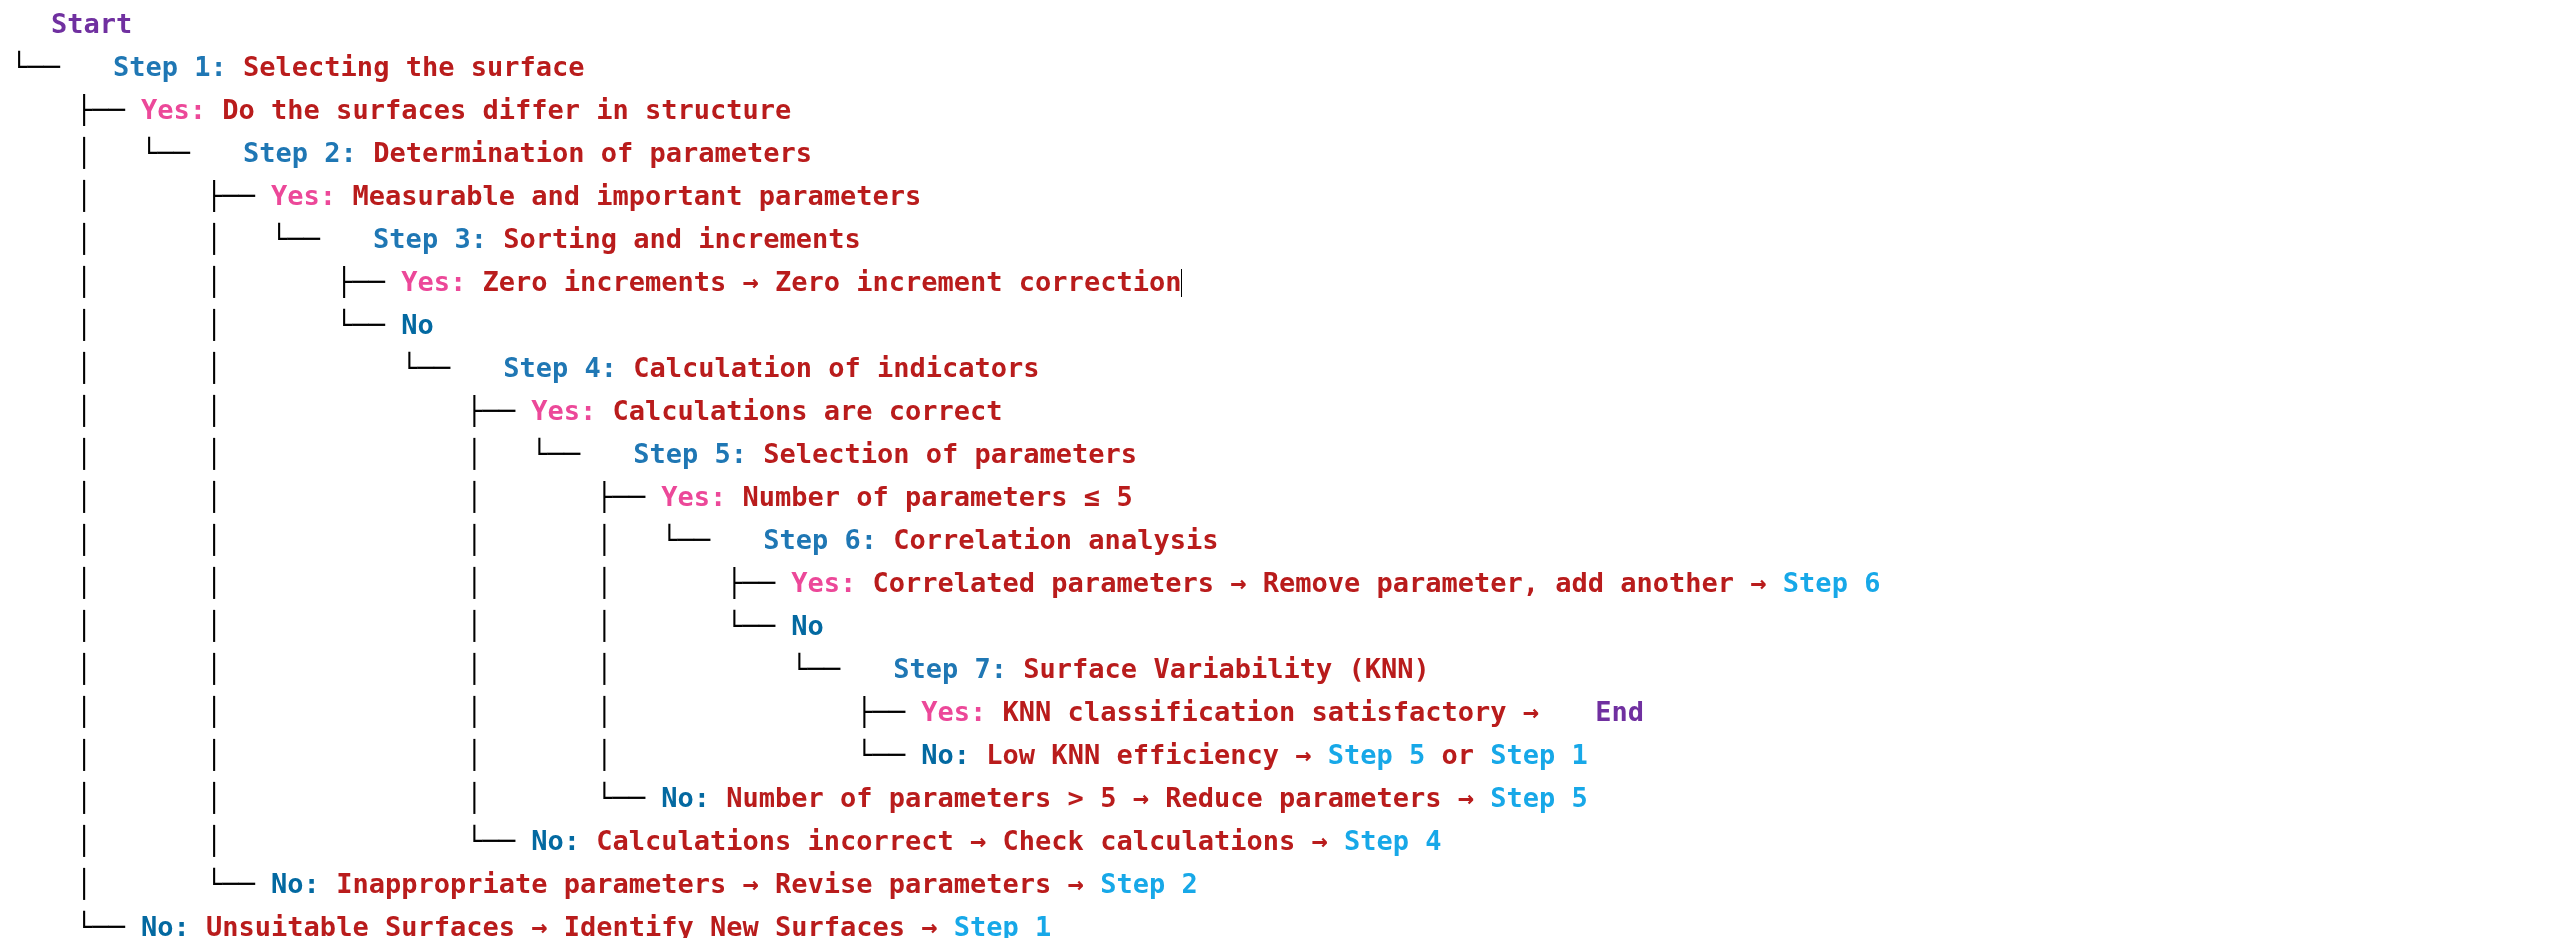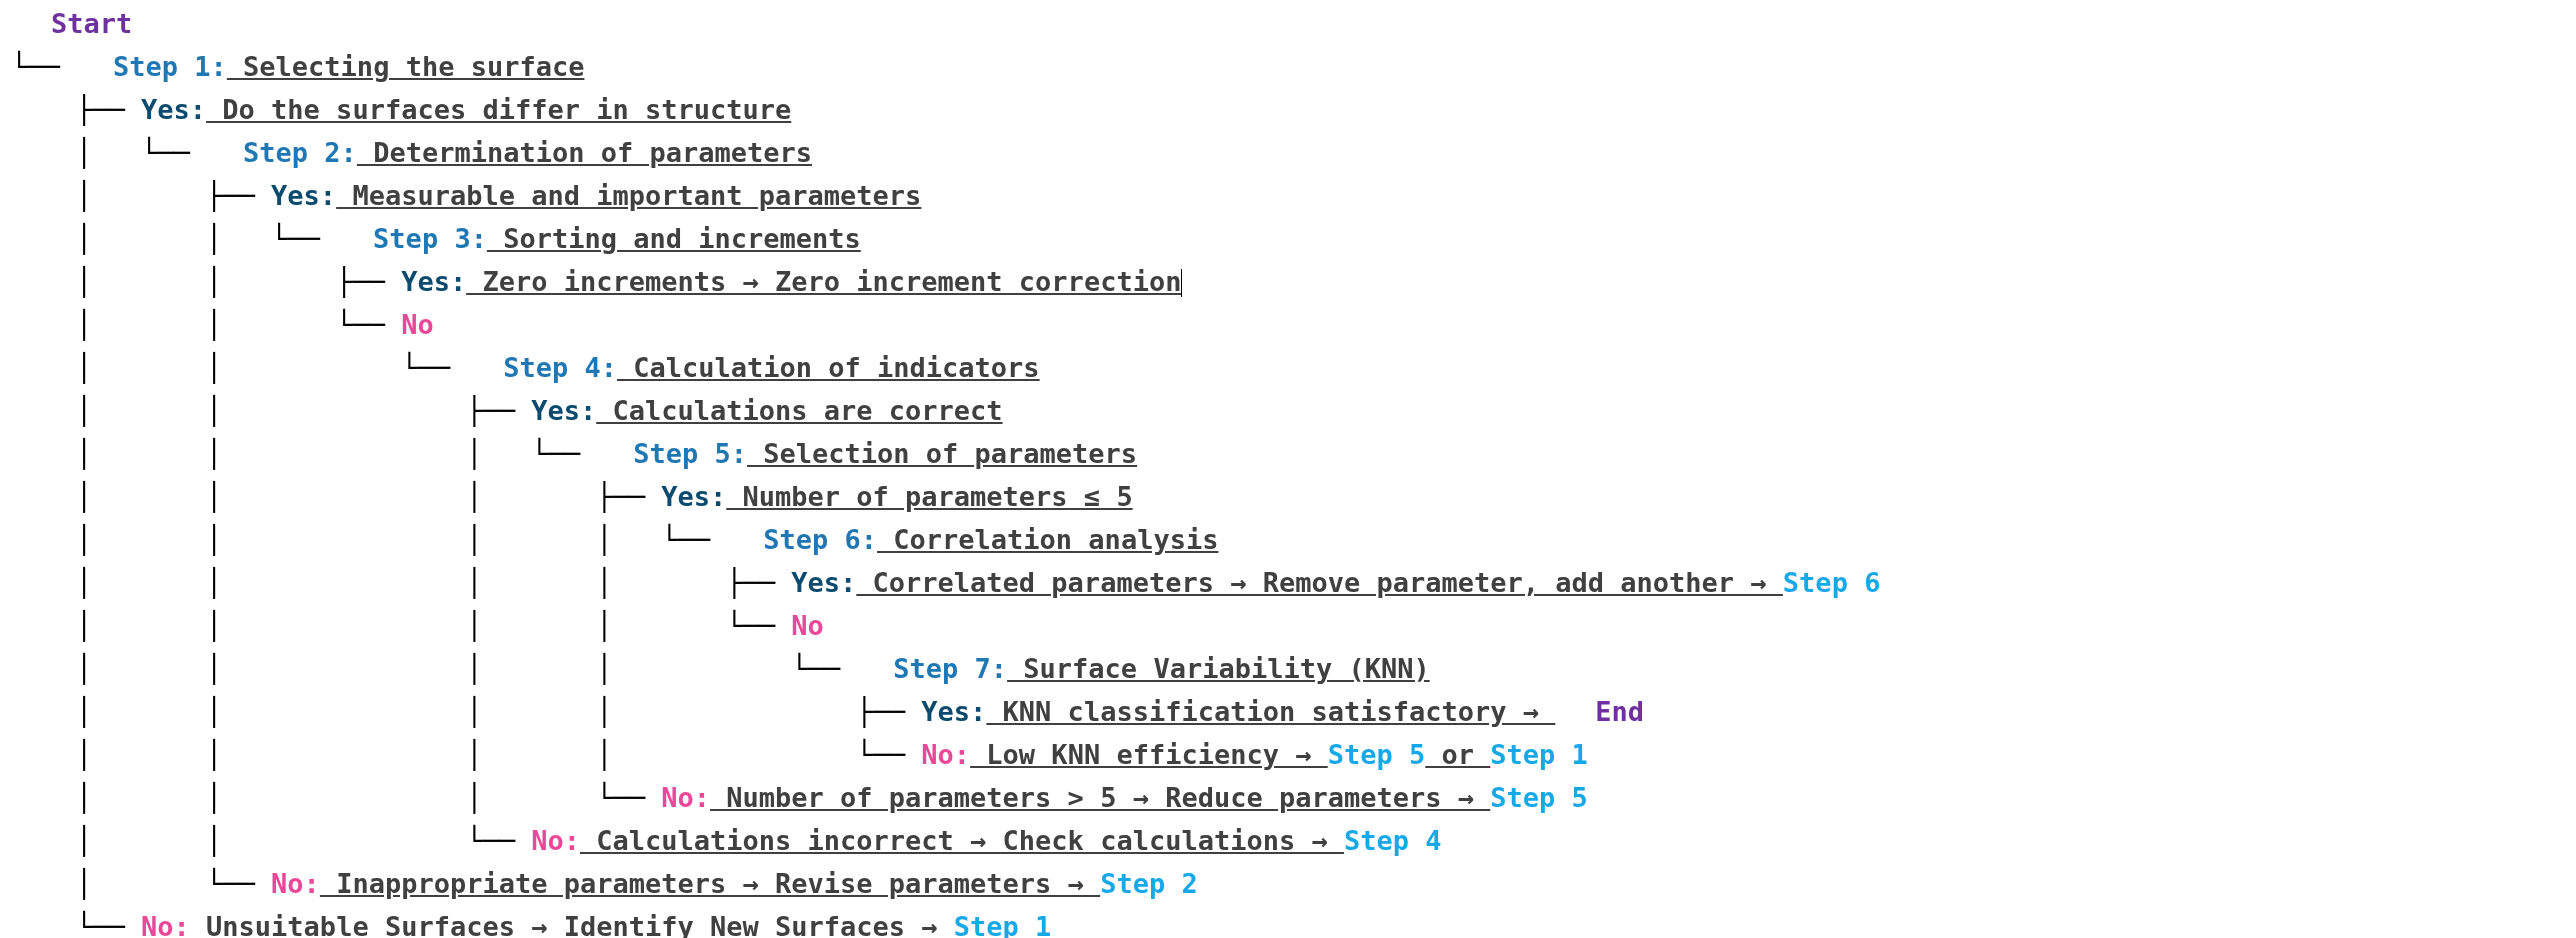--- a/index.html
+++ b/index.html
@@ -30,26 +30,26 @@
     height: 43px;
     white-space: pre;
     display: block;
   }
   
   .conn {
     font-weight: 400;
     color: #000000;
     white-space: pre;
   }
-  .txt { color: #404040; text-decoration: underline; }
+  .txt { color: #b91c1c; }
   .start  { color: #7030A0; margin-left: 40px; }
   .step   { color: #1F77B4; margin-left: 37px; }
   .ref    { color: #17A8E8; margin-top: 33px; }
-  .yes    { color: #0c4a6e; }
-  .no     { color: #ec4899; margin-top: 48px; }
+  .yes    { color: #ec4899; }
+  .no     { color: #0369a1; margin-top: 48px; }
   .caret {
     display: inline-block;
     width: 0;
     border-left: 1.8px solid #000000;
     height: 28px;
     vertical-align: -5.5px;
     margin-left: -0.6px;
   }
 </style>
 </head>

